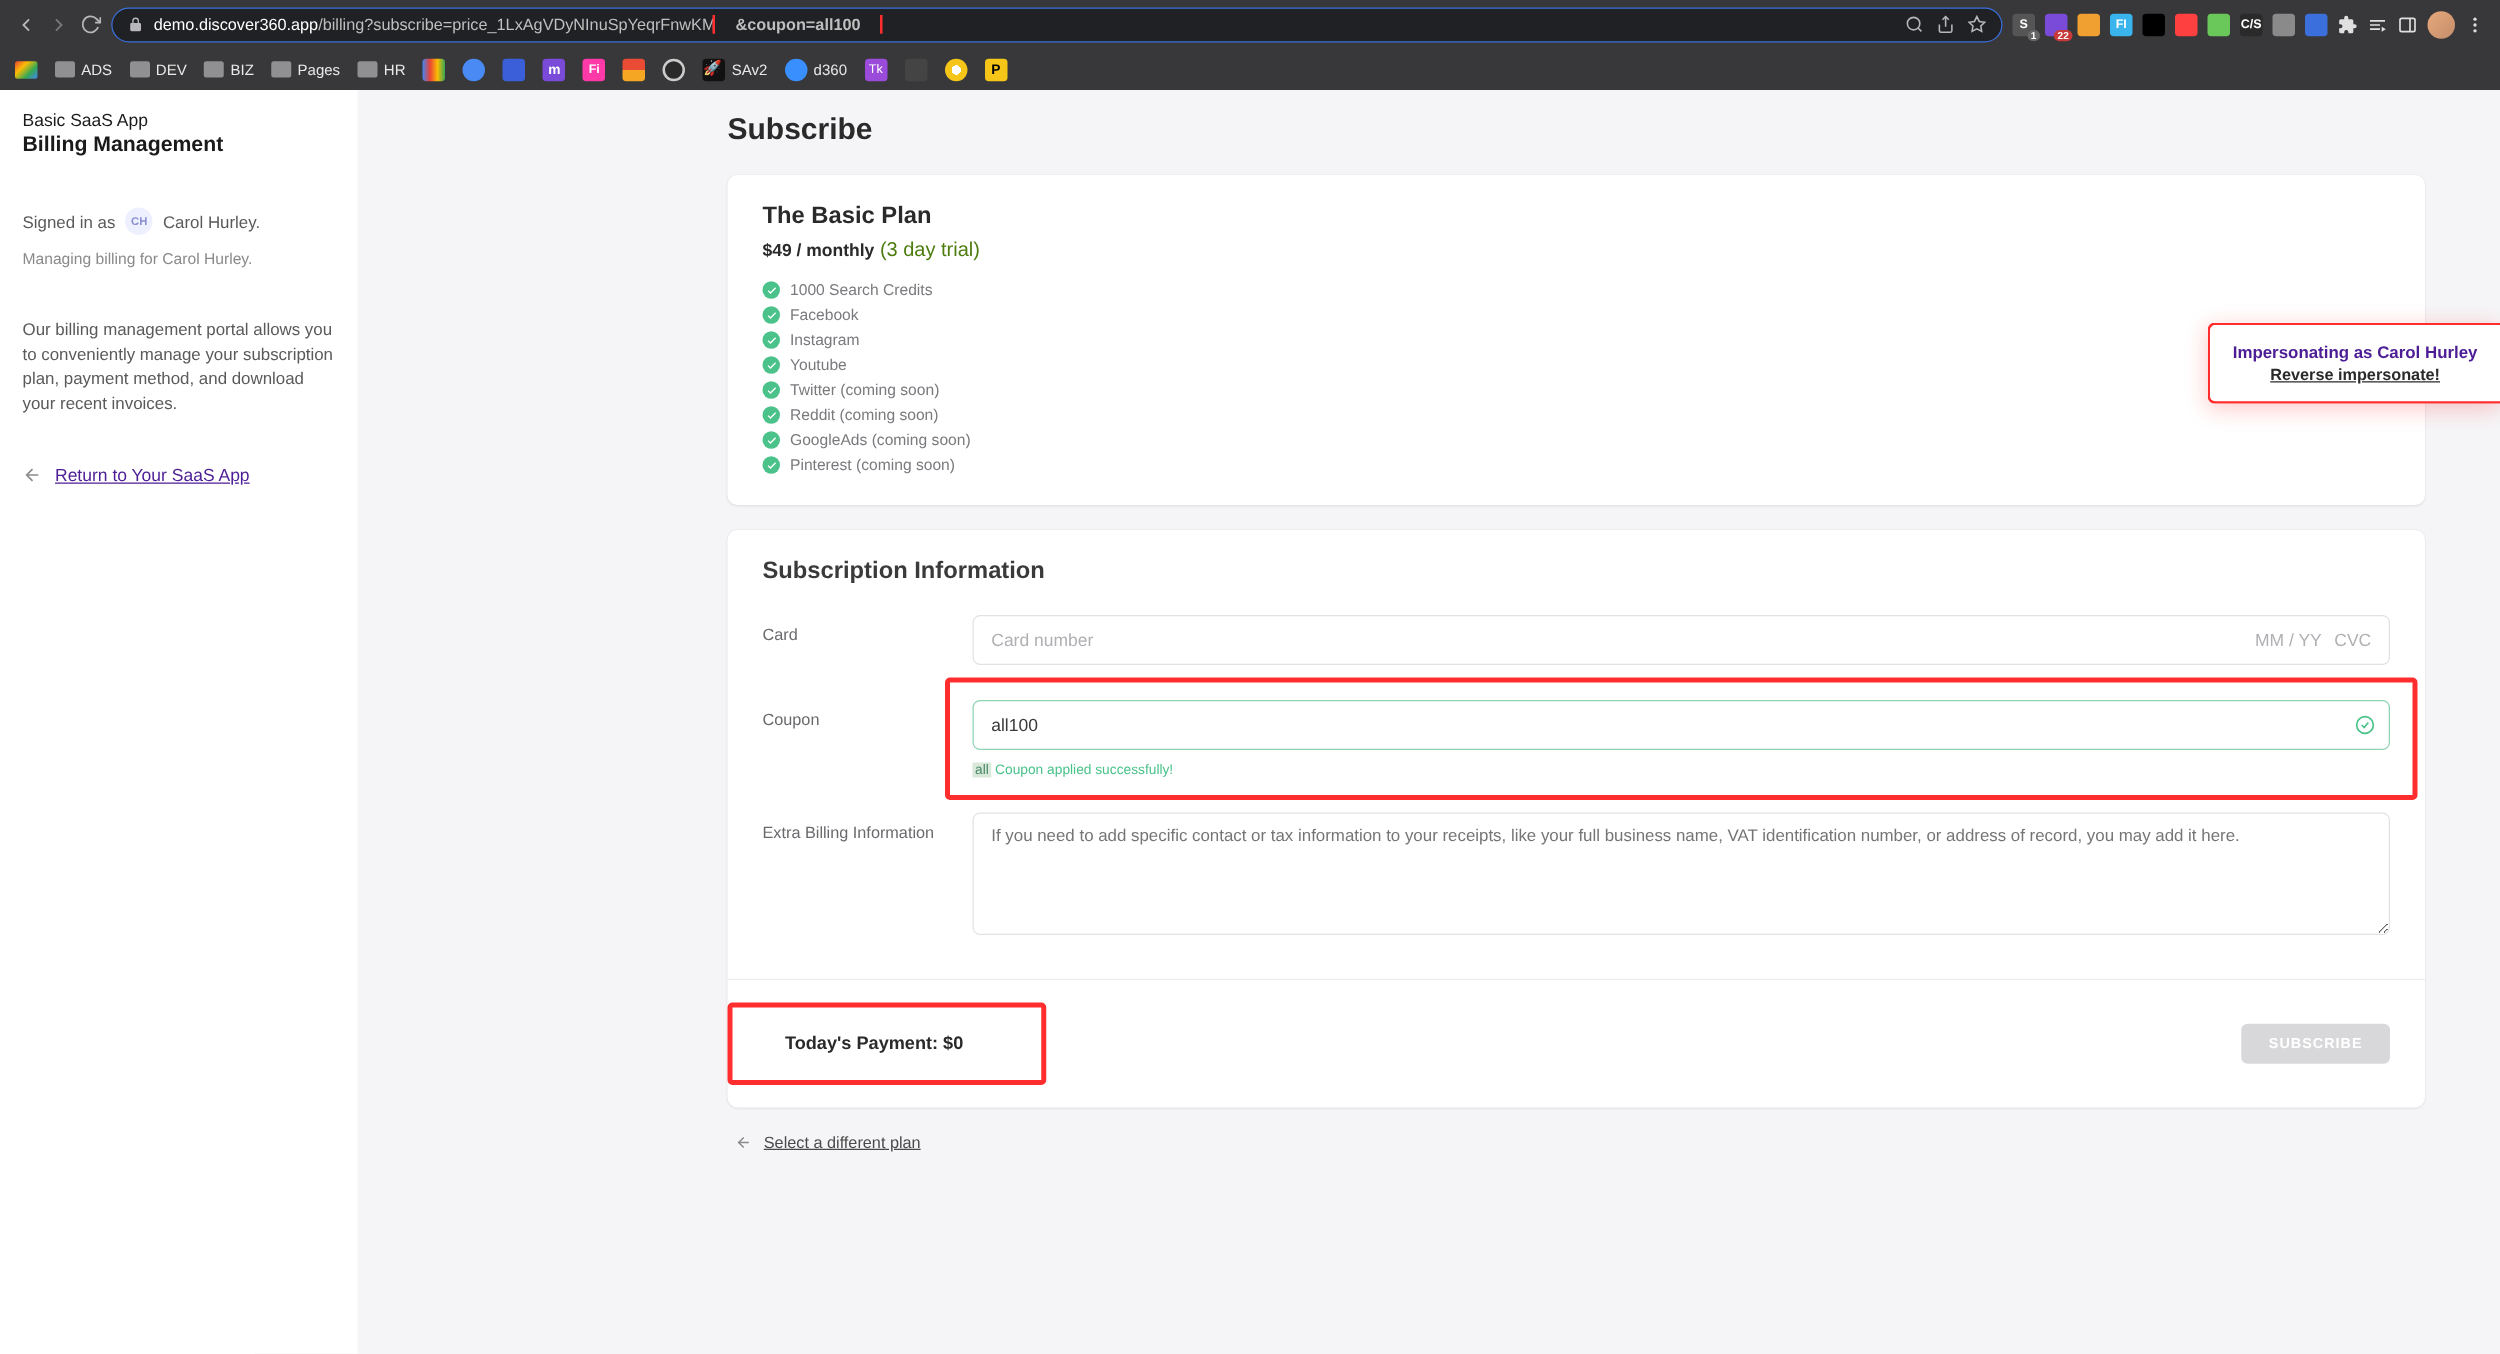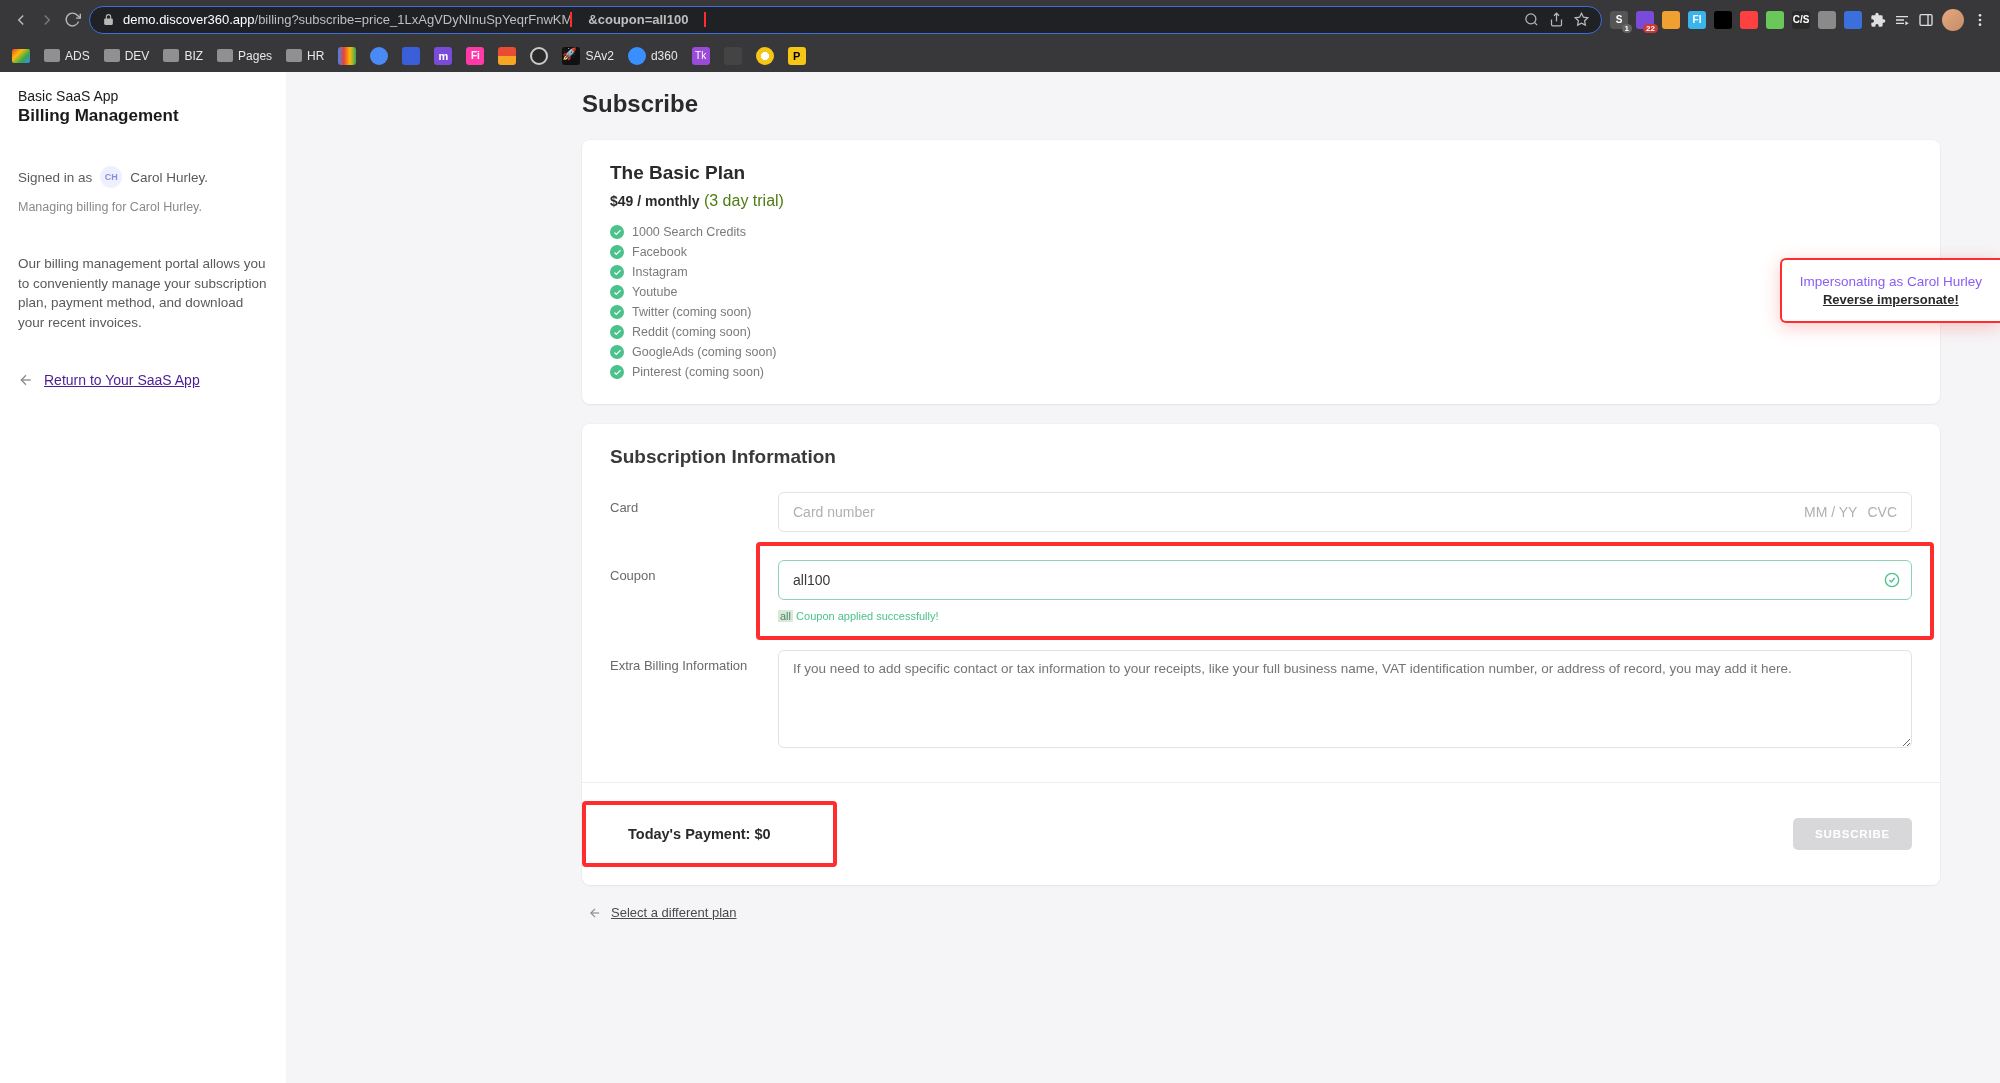--- a/index.html
+++ b/index.html
@@ -71,21 +71,21 @@
 .card-footer { border-top: 1px solid #eeeef0; padding: 32px 28px; display: flex; align-items: center; justify-content: space-between; }
 .payment-box { position: relative; padding: 10px 18px; }
 .payment-highlight { position: absolute; top: -14px; left: -28px; right: -48px; bottom: -14px; border: 4px solid #ff2d2d; border-radius: 4px; pointer-events: none; }
 .payment-label { font-size: 14.5px; font-weight: 600; color: #2a2a2a; }
 .subscribe-btn { background: #d8d8da; color: #ffffff; border: none; border-radius: 5px; padding: 10px 22px; font-size: 11.5px; font-weight: 600; letter-spacing: 0.8px; cursor: not-allowed; }
 
 .back-plan { display: flex; align-items: center; gap: 9px; font-size: 13px; color: #4a4a4a; text-decoration: underline; cursor: pointer; padding-left: 6px; }
 
 
 .impersonate-toast { position: absolute; top: 186px; right: 0; background: #ffffff; border: 2px solid #ff2d2d; border-right: none; box-shadow: 0 4px 18px rgba(255,45,45,0.25); padding: 14px 18px; border-radius: 6px 0 0 6px; text-align: center; }
-.impersonate-toast .line1 { font-size: 13.5px; color: #8b5cf6; font-weight: 400; margin-bottom: 3px; }
+.impersonate-toast .line1 { font-size: 13.5px; color: #4c1d95; font-weight: 700; margin-bottom: 3px; }
 .impersonate-toast .line2 { font-size: 13px; color: #2a2a2a; font-weight: 600; text-decoration: underline; cursor: pointer; }
 </style>
 </head>
 <body>
 
 <div class="browser-chrome">
   <div class="browser-top">
     <span class="nav-btn">
         <svg width="18" height="18" viewBox="0 0 24 24" fill="none" stroke="currentColor" stroke-width="2">
           <polyline points="15 18 9 12 15 6"></polyline>

